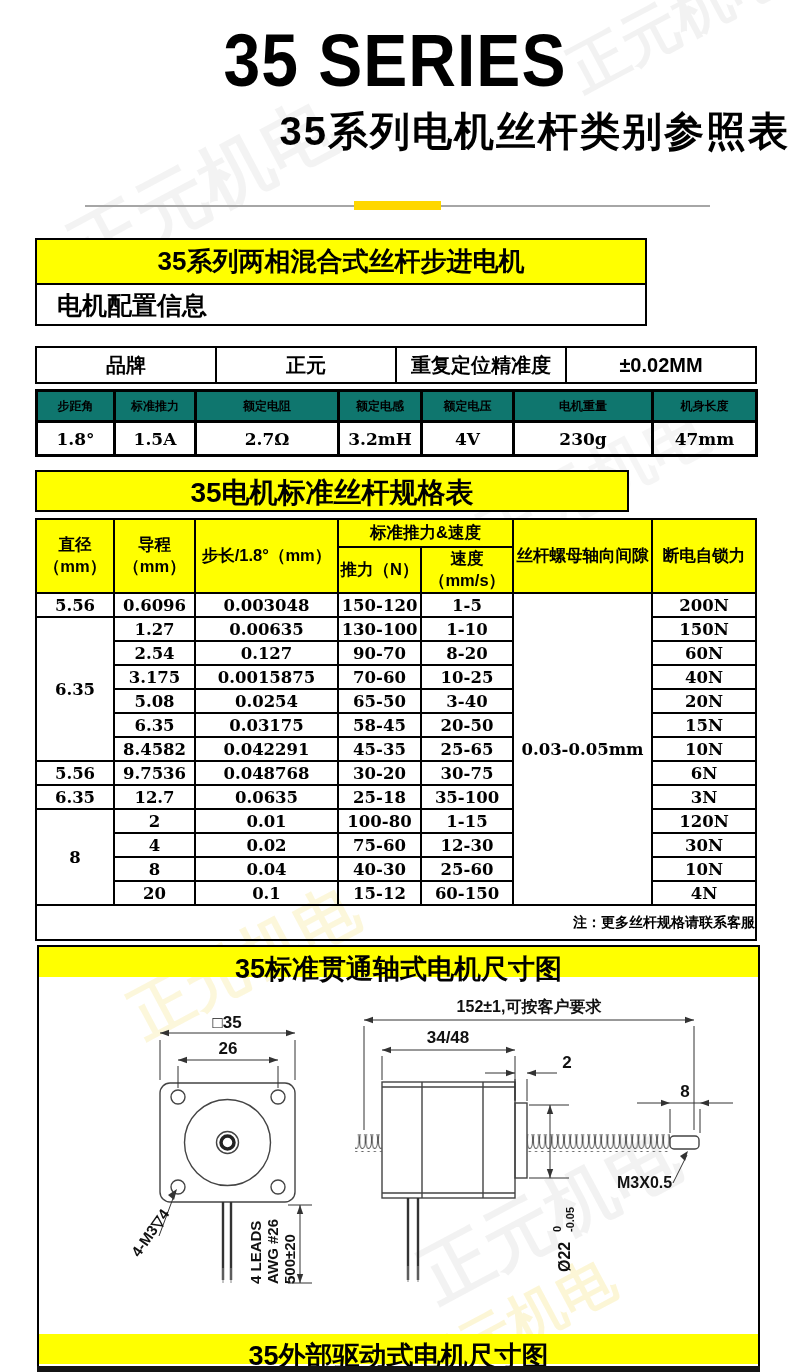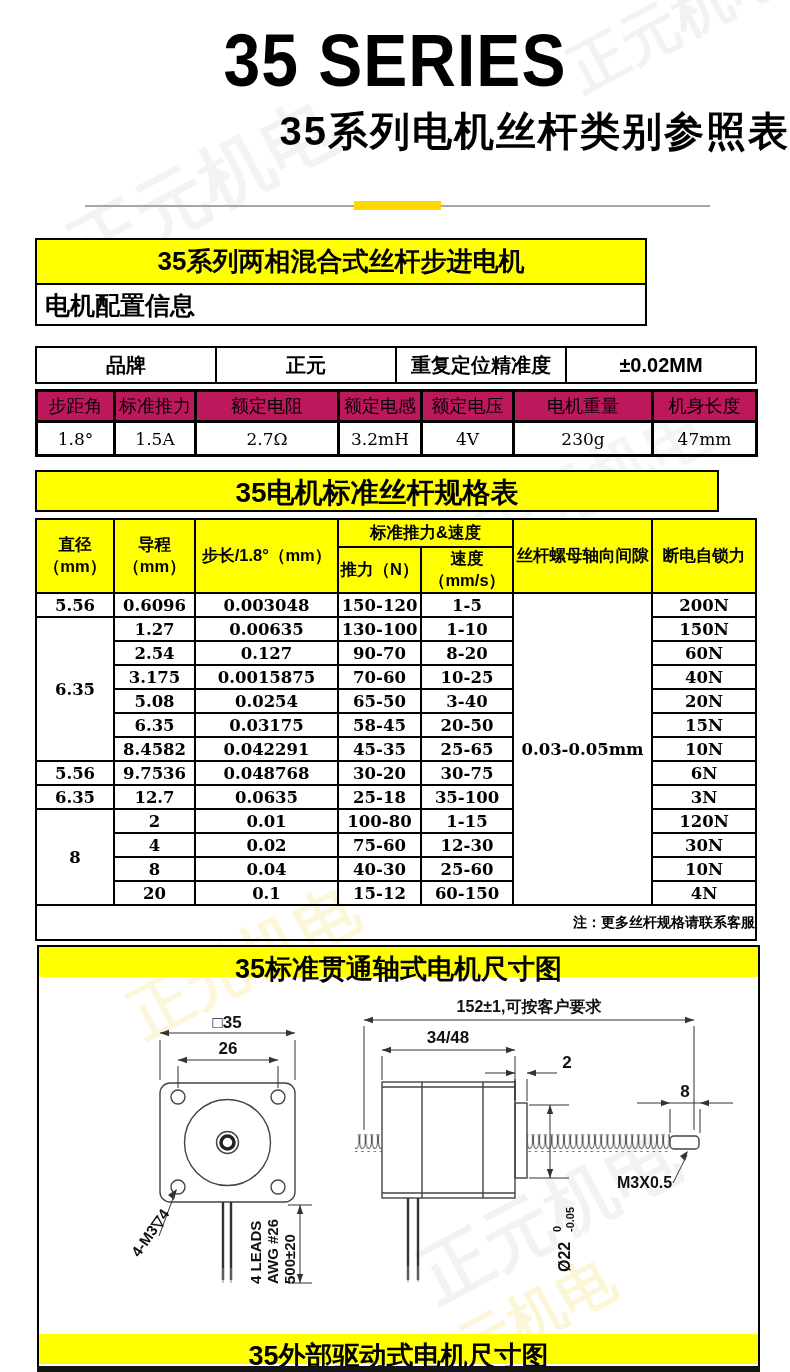--- a/index.html
+++ b/index.html
@@ -8,31 +8,31 @@
   .abs{position:absolute}
   .wm{position:absolute;font-weight:bold;transform:rotate(-28deg);pointer-events:none;white-space:nowrap}
   .title-en{top:22px;left:0;width:790px;text-align:center;font-size:66px;font-weight:900;
             letter-spacing:1px;transform:scaleY(1.12);font-family:"Liberation Sans",sans-serif}
   .title-cn{top:104px;left:0;width:790px;text-align:right;font-size:40px;font-weight:800;letter-spacing:2px}
   .divider{top:205px;left:85px;width:625px;height:2px;background:#a6a6a6}
   .divider-accent{top:201px;left:354px;width:87px;height:9px}
   .box1{left:35px;top:238px;width:612px;height:88px;border:2px solid #000;box-sizing:border-box}
   .banner{background:#FFFF00;text-align:center;font-weight:800}
   .box1 .banner{height:43px;line-height:43px;font-size:26px;border-bottom:2px solid #000}
-  .cfg-title{height:41px;line-height:41px;font-size:25px;font-weight:800;padding-left:8px}
+  .cfg-title{height:41px;line-height:41px;font-size:25px;font-weight:800;padding-left:20px}
   table{border-collapse:collapse;table-layout:fixed}
   td{border:2px solid #000;text-align:center;overflow:hidden;padding:0}
   .tA{left:35px;top:346px;width:720px}
   .tA td{height:34px;font-size:20px;font-weight:700}
   .serif{font-family:"DejaVu Serif","Liberation Serif",serif}
   .tB{left:35px;top:389px;width:720px}
   .tB td{border:3px solid #000}
-  .tB .hd td{background:#be185d;height:28px;font-size:18px;font-weight:400}
-  .tB .vals td{height:31px;font-size:17px;font-weight:400}
-  .banner2{left:35px;top:470px;width:684px;height:42px;line-height:42px;border:2px solid #000;
+  .tB .hd td{background:#0f766e;height:28px;font-size:12px;font-weight:700}
+  .tB .vals td{height:31px;font-size:17px;font-weight:700}
+  .banner2{left:35px;top:470px;width:594px;height:42px;line-height:42px;border:2px solid #000;
            box-sizing:border-box;font-size:28px}
   .tC{left:35px;top:518px;width:720px}
   .tC td{font-size:16.5px}
   .tC .hd{background:#FFFF00;font-weight:800;font-family:"Liberation Sans",sans-serif}
   .tC tr{height:24px}
   .tC tr.h1{height:28px}.tC tr.h2{height:30px}
   .tC td.serif{font-weight:700}
   .tC .note{height:33px;text-align:right;font-weight:800;font-size:14px;padding-left:6px;
             font-family:"Liberation Sans",sans-serif}
   .box2{left:37px;top:945px;width:723px;height:423px;border:2px solid #000;box-sizing:border-box}

